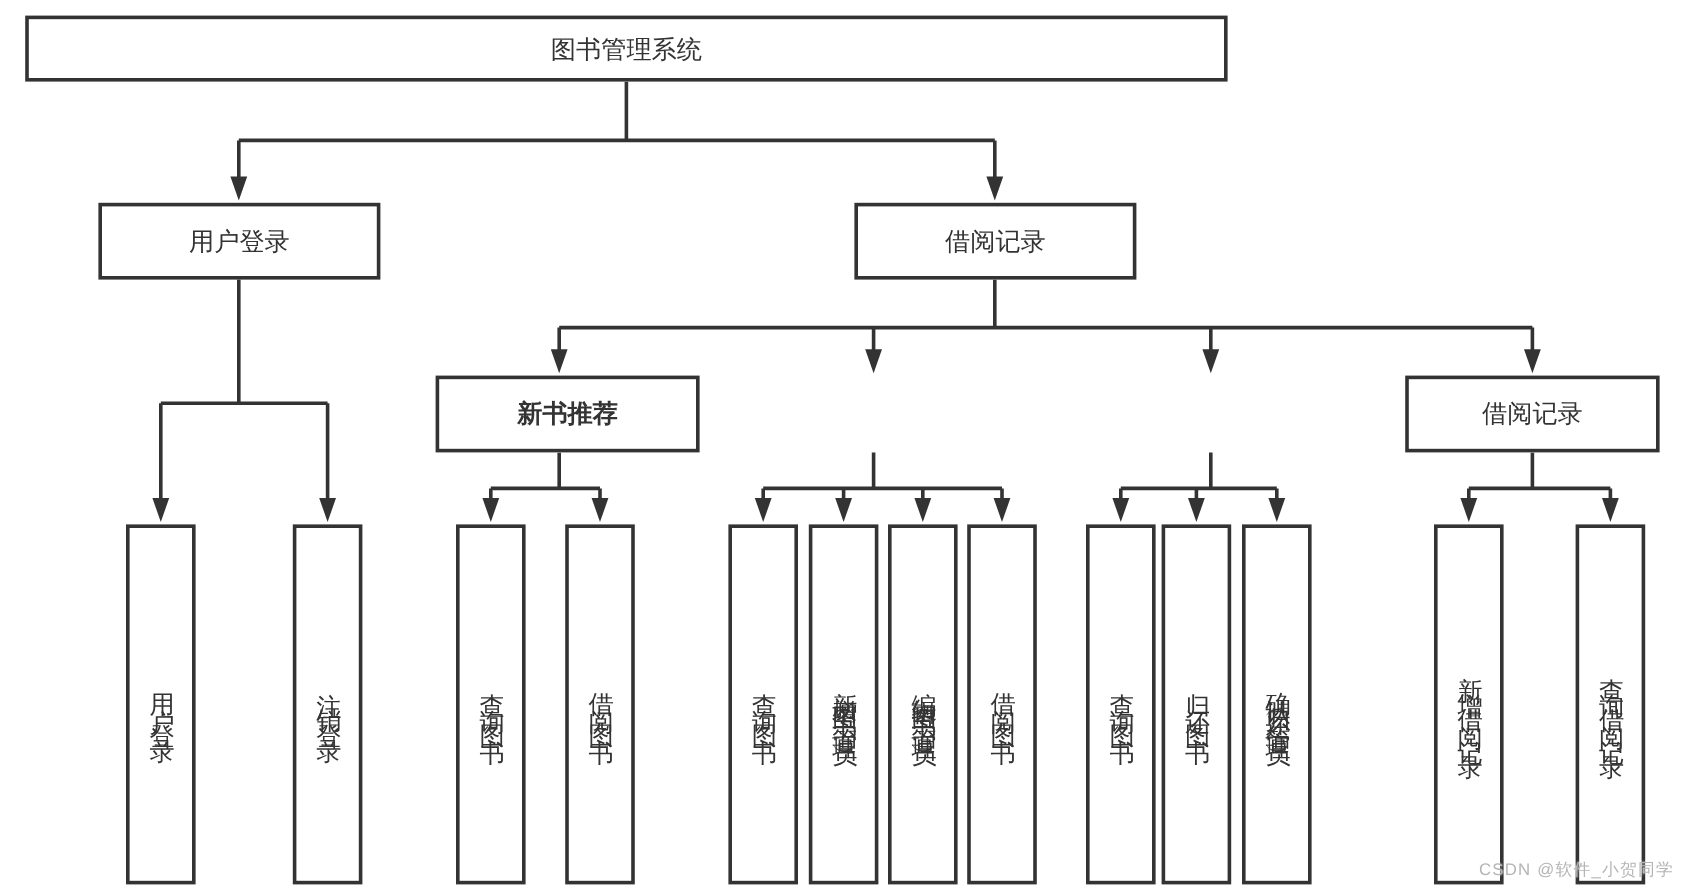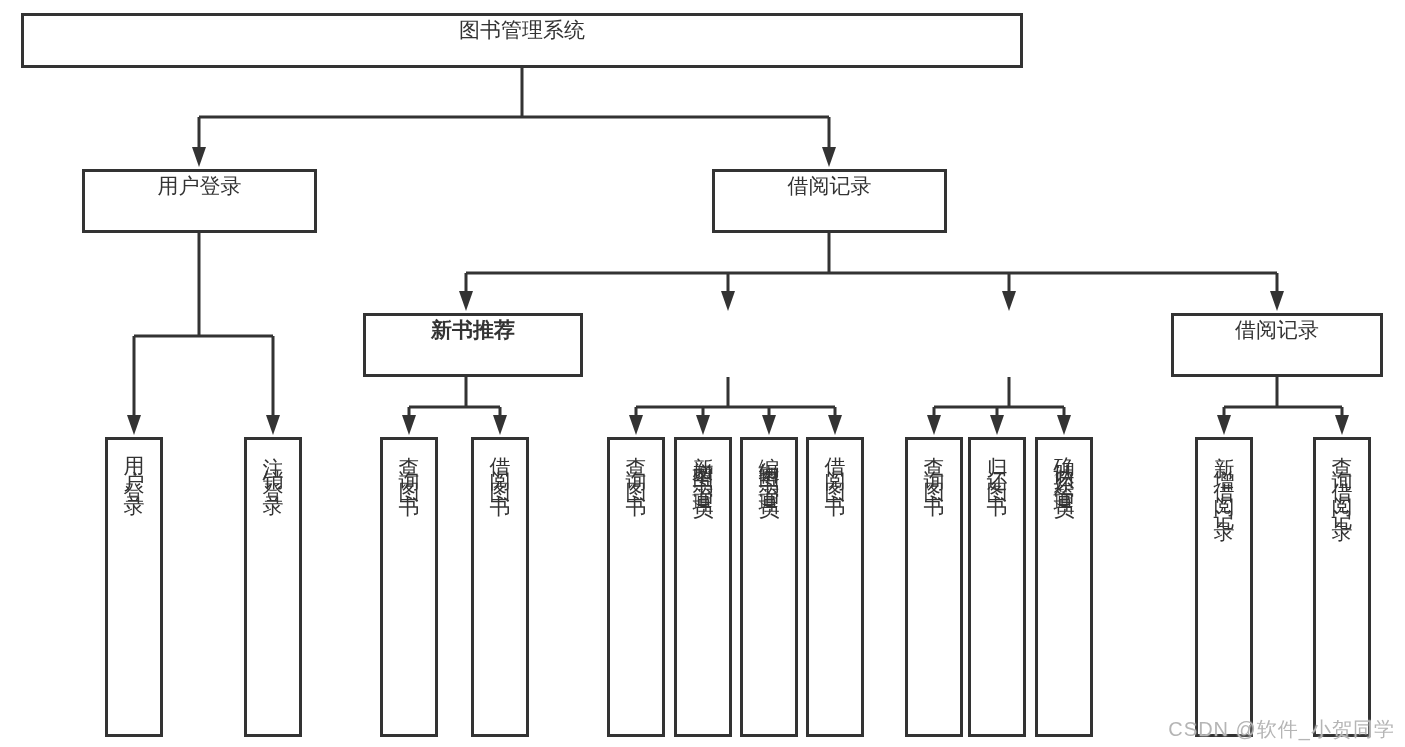--- a/index.html
+++ b/index.html
@@ -31,21 +31,21 @@
   svg.connector polygon {
     fill: var(--line-color);
     stroke: none;
   }
   .box {
     position: absolute;
     box-sizing: border-box;
     border: 3px solid var(--line-color);
     background: var(--bg-color);
     display: flex;
-    align-items: flex-start;
+    align-items: center;
     justify-content: center;
   }
   .hlabel {
     font-size: 21px;
     color: var(--text-color);
     white-space: nowrap;
   }
   .leaf .vlabel {
     writing-mode: vertical-rl;
     text-orientation: mixed;
@@ -76,21 +76,21 @@
   .l-8  { left: 806px; }
   .l-9  { left: 905px; }
   .l-10 { left: 968px; }
   .l-11 { left: 1035px; }
   .l-12 { left: 1195px; }
   .l-13 { left: 1313px; }
   .watermark {
     position: absolute;
     right: 10px;
     top: 716px;
-    font-size: 20px;
+    font-size: 14px;
     color: var(--watermark-color);
     letter-spacing: 1px;
     white-space: nowrap;
     text-shadow: 0 0 2px #ffffff;
   }
 </style>
 </head>
 <body>
 
 <div class="canvas">

